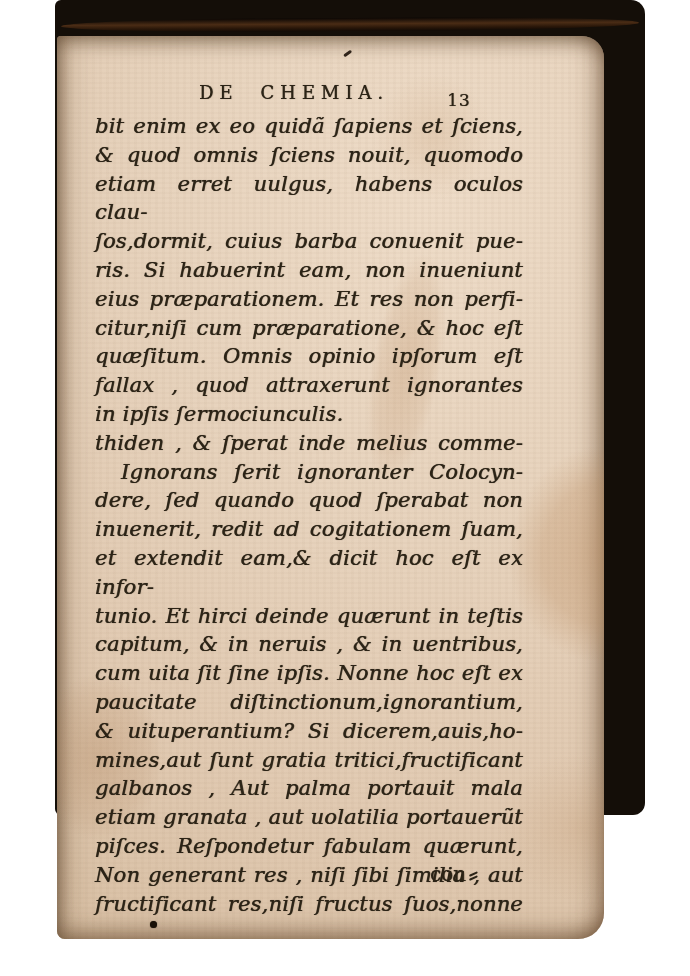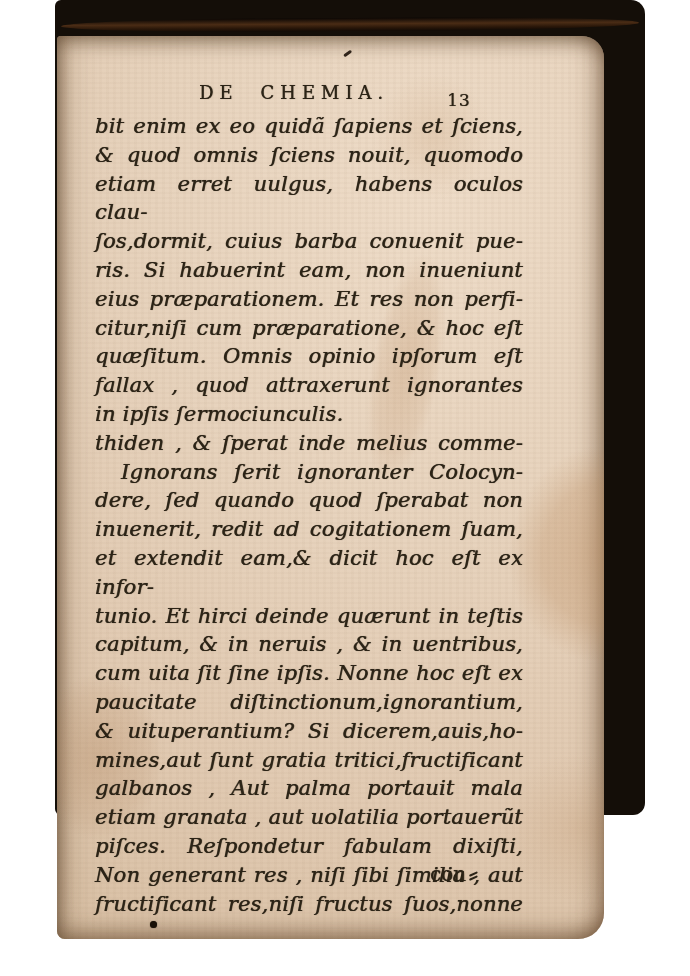--- a/index.html
+++ b/index.html
@@ -97,21 +97,21 @@
           <div class="line">inuenerit, redit ad cogitationem ſuam,</div>
           <div class="line">et extendit eam,&amp; dicit hoc eſt ex infor-</div>
           <div class="line">tunio. Et hirci deinde quærunt in teſtis</div>
           <div class="line">capitum, &amp; in neruis , &amp; in uentribus,</div>
           <div class="line">cum uita ſit ſine ipſis. Nonne hoc eſt ex</div>
           <div class="line">paucitate diſtinctionum,ignorantium,</div>
           <div class="line">&amp; uituperantium? Si dicerem,auis,ho-</div>
           <div class="line">mines,aut ſunt gratia tritici,fructificant</div>
           <div class="line">galbanos , Aut palma portauit mala</div>
           <div class="line">etiam granata , aut uolatilia portauerũt</div>
-          <div class="line">piſces. Reſpondetur fabulam dixiſti,</div>
+          <div class="line">piſces. Reſpondetur fabulam quærunt,</div>
           <div class="line">Non generant res , niſi ſibi ſimilia , aut</div>
           <div class="line">fructificant res,niſi fructus ſuos,nonne</div>
         </div>
 
       <div class="catchline"><span class="catchword">con</span><span class="dhyph"></span></div>
 
       <div class="ink-dot"></div>
       <div class="ink-speck"></div>
     </div>
   </div>

